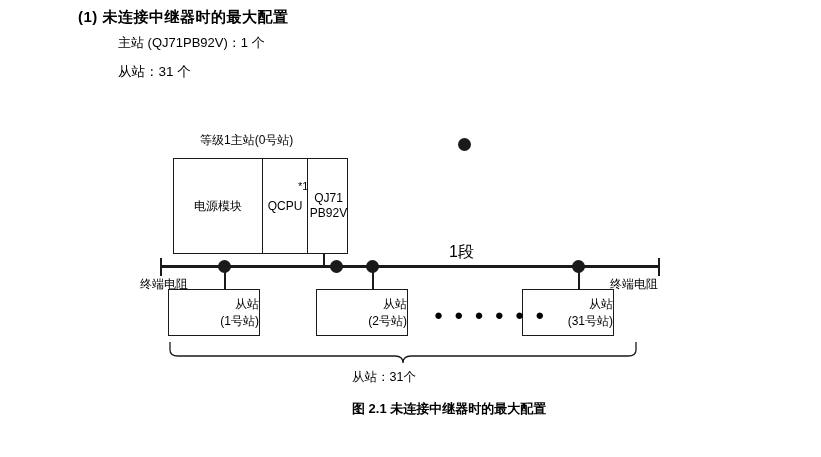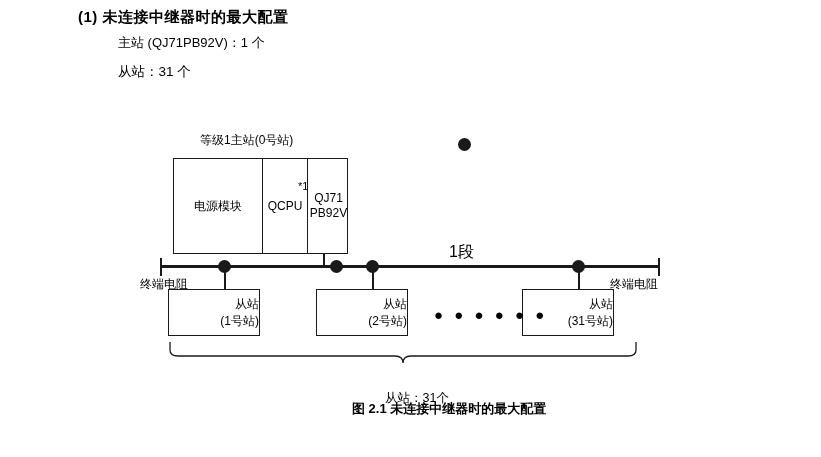--- a/index.html
+++ b/index.html
@@ -154,25 +154,24 @@
     font-weight: bold;
     white-space: nowrap;
   }
 
   
   .brace-svg {
     left: 168px;
     top: 340px;
   }
   .brace-label {
-    left: 385px;
+    left: 352px;
     top: 369px;
     font-size: 12.5px;
     white-space: nowrap;
-    margin-top: 21px;
   }
 
   
   .legend-dot {
     left: 458px;
     top: 138px;
   }
   .legend-text {
     left: 482px;
     top: 136px;

